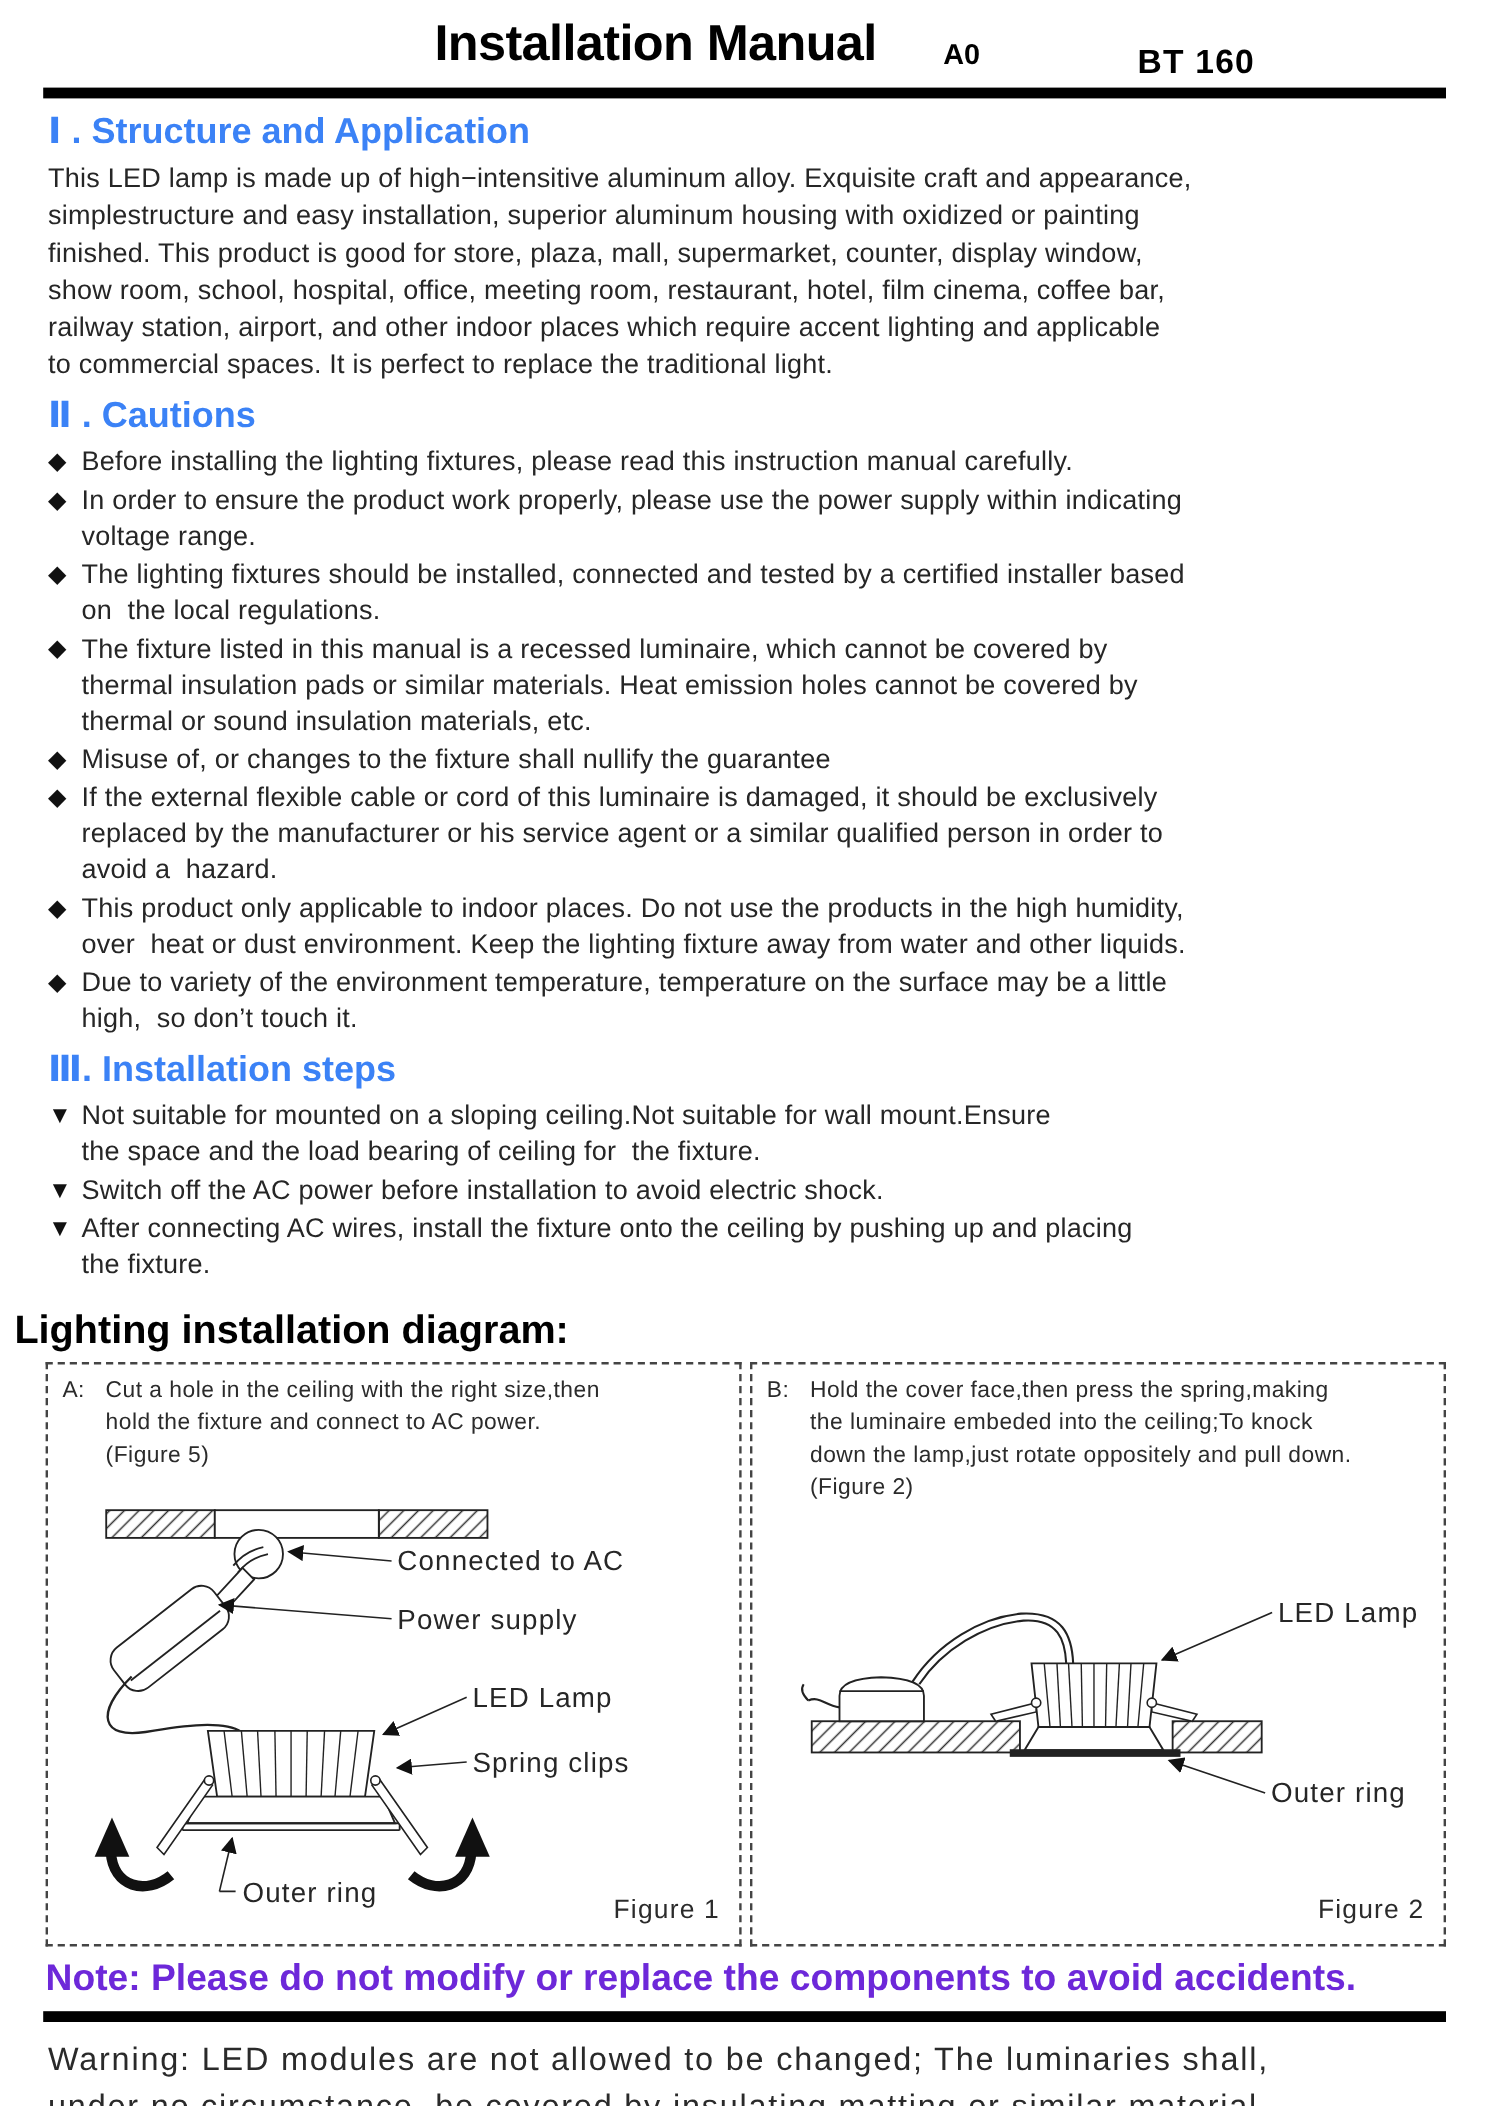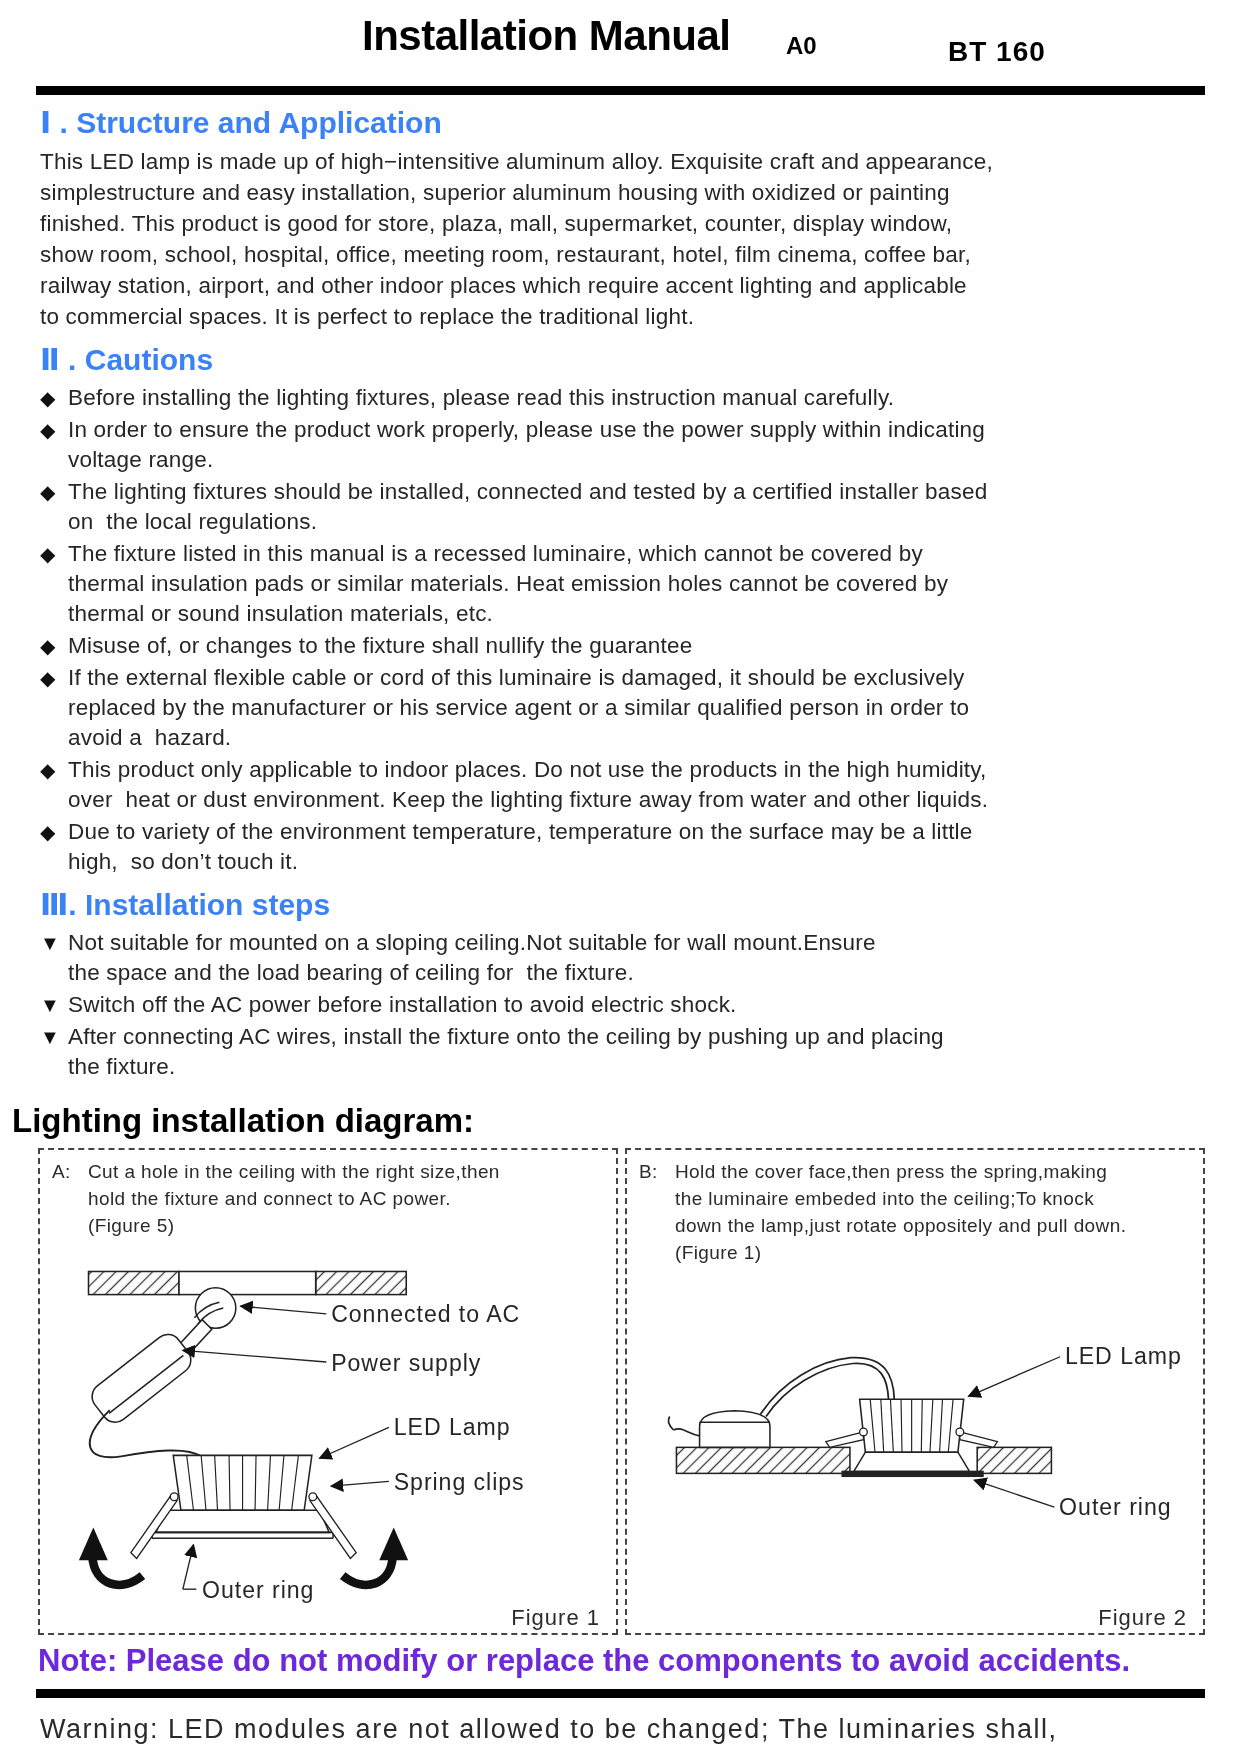--- a/index.html
+++ b/index.html
@@ -1,42 +1,42 @@
 <!DOCTYPE html>
 <html><head>
 <meta charset="utf-8">
 <style>
   html,body{margin:0;padding:0;background:#ffffff;}
   .page{
     position:relative;width:1241px;height:1755px;background:#fff;overflow:hidden;
     font-family:"Liberation Sans","DejaVu Sans",sans-serif;color:#1c1c1c;
   }
   
-  .header{position:relative;height:86px;text-align:center;}
+  .header{position:relative;height:73px;text-align:center;}
   .title{position:absolute;left:362px;top:12px;margin:0;font-size:42px;font-weight:bold;letter-spacing:-0.5px;color:#000;}
   .rev{position:absolute;left:786px;top:32px;font-size:24px;font-weight:bold;color:#000;}
   .model{position:absolute;left:948px;top:36px;font-size:28px;font-weight:bold;letter-spacing:1px;color:#000;}
   .rule{height:9px;background:#000;margin:0 36px;}
   
   .content{margin:0 36px 0 40px;}
   h2.sec{margin:10px 0 6px 0;font-size:30px;font-weight:bold;color:#3b82f6;letter-spacing:0;}
   .body-lines{font-size:22.5px;line-height:31px;letter-spacing:0.2px;color:#262626;white-space:pre-wrap;font-weight:300;}
   .bullet-item{display:flex;align-items:flex-start;margin:0 0 2px 0;}
   .bullet-item .marker{flex:0 0 28px;font-size:20px;line-height:30px;color:#111;}
   .bullet-item .lines{flex:1;font-size:22.5px;line-height:30px;letter-spacing:0.2px;color:#262626;white-space:pre-wrap;font-weight:300;}
   .diagram-heading{margin:20px 0 8px 12px;font-size:33px;font-weight:bold;color:#000;}
   
   .boxes{display:flex;gap:7px;margin:0 36px 0 38px;height:487px;}
   .fig-box{flex:1;position:relative;border:2px dashed #444;padding:8px 10px;box-sizing:border-box;}
   .caption{display:flex;gap:6px;font-size:19px;line-height:27px;letter-spacing:0.4px;color:#2b2b2b;font-weight:300;}
   .cap-prefix{flex:0 0 30px;margin-left:2px;}
   .cap-lines{flex:1;white-space:pre-wrap;}
   .fig-svg{position:absolute;left:10px;top:108px;}
   .fig-svg2{position:absolute;left:8px;top:120px;}
-  .fig-label{position:absolute;right:16px;bottom:2px;font-size:22px;letter-spacing:1px;color:#2b2b2b;font-weight:300;}
+  .fig-label{position:absolute;right:16px;bottom:16px;font-size:22px;letter-spacing:1px;color:#2b2b2b;font-weight:300;}
   svg text{font-family:"Liberation Sans","DejaVu Sans",sans-serif;font-size:24px;fill:#262626;letter-spacing:1px;font-weight:300;}
   
   .note{margin:8px 38px 10px 38px;font-size:31px;font-weight:bold;color:#6d28d9;}
   .warning{margin:12px 38px 12px 40px;font-size:27px;line-height:39px;letter-spacing:1.5px;color:#2a2a2a;white-space:pre-wrap;font-weight:300;}
 </style>
 </head>
 <body>
 
 <div class="page">
 
@@ -213,21 +213,21 @@
       </svg>
       <div class="fig-label">Figure 1</div>
     </div>
 
     <div class="fig-box">
       <div class="caption">
         <span class="cap-prefix">B:</span>
         <div class="cap-lines">Hold the cover face,then press the spring,making
 the luminaire embeded into the ceiling;To knock
 down the lamp,just rotate oppositely and pull down.
-(Figure 1)</div>
+(Figure 2)</div>
       </div>
       <svg class="fig-svg2" width="561" height="346" viewBox="0 0 582 358" preserveAspectRatio="xMinYMin meet">
         <defs>
           <pattern id="h2" patternUnits="userSpaceOnUse" width="9" height="9" patternTransform="rotate(-45)">
             <line x1="0" y1="4.5" x2="9" y2="4.5" stroke="#333" stroke-width="1.3"></line>
           </pattern>
           <marker id="m2" viewBox="0 0 10 10" refX="9" refY="5" markerWidth="10" markerHeight="10" orient="auto-start-reverse">
             <path d="M0,0 L10,5 L0,10 z" fill="#111"></path>
           </marker>
         </defs>

